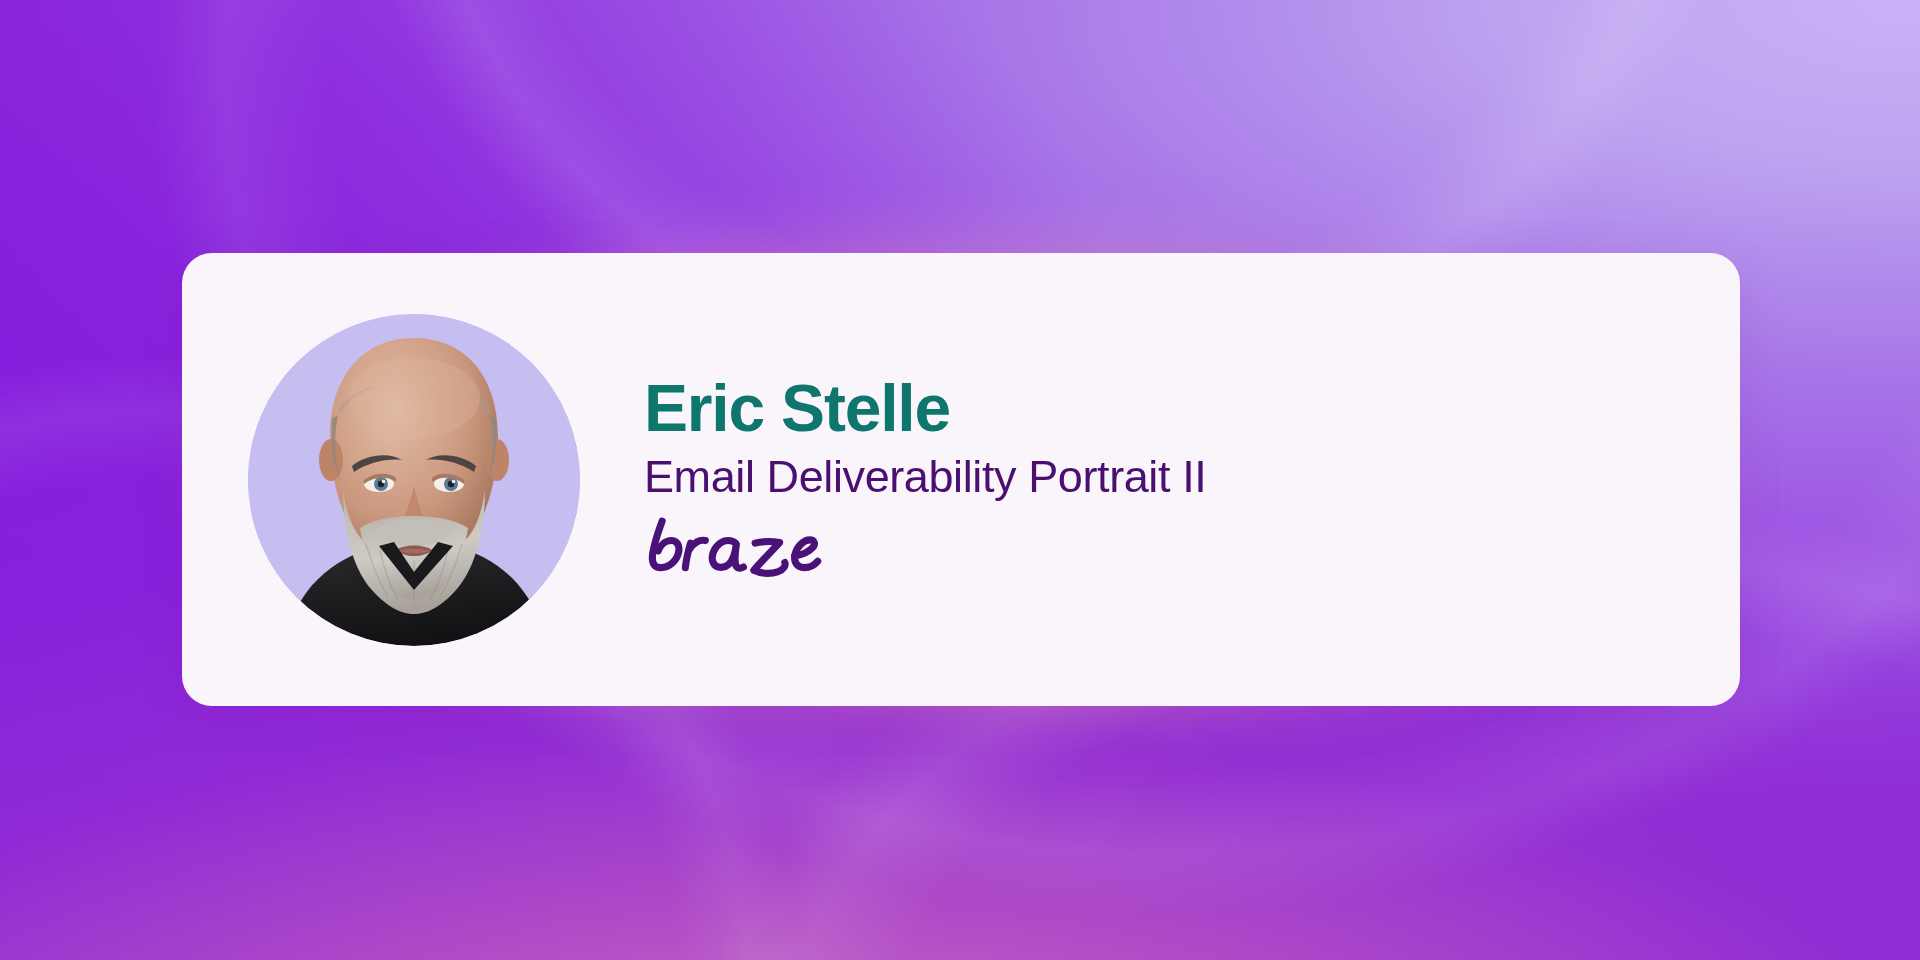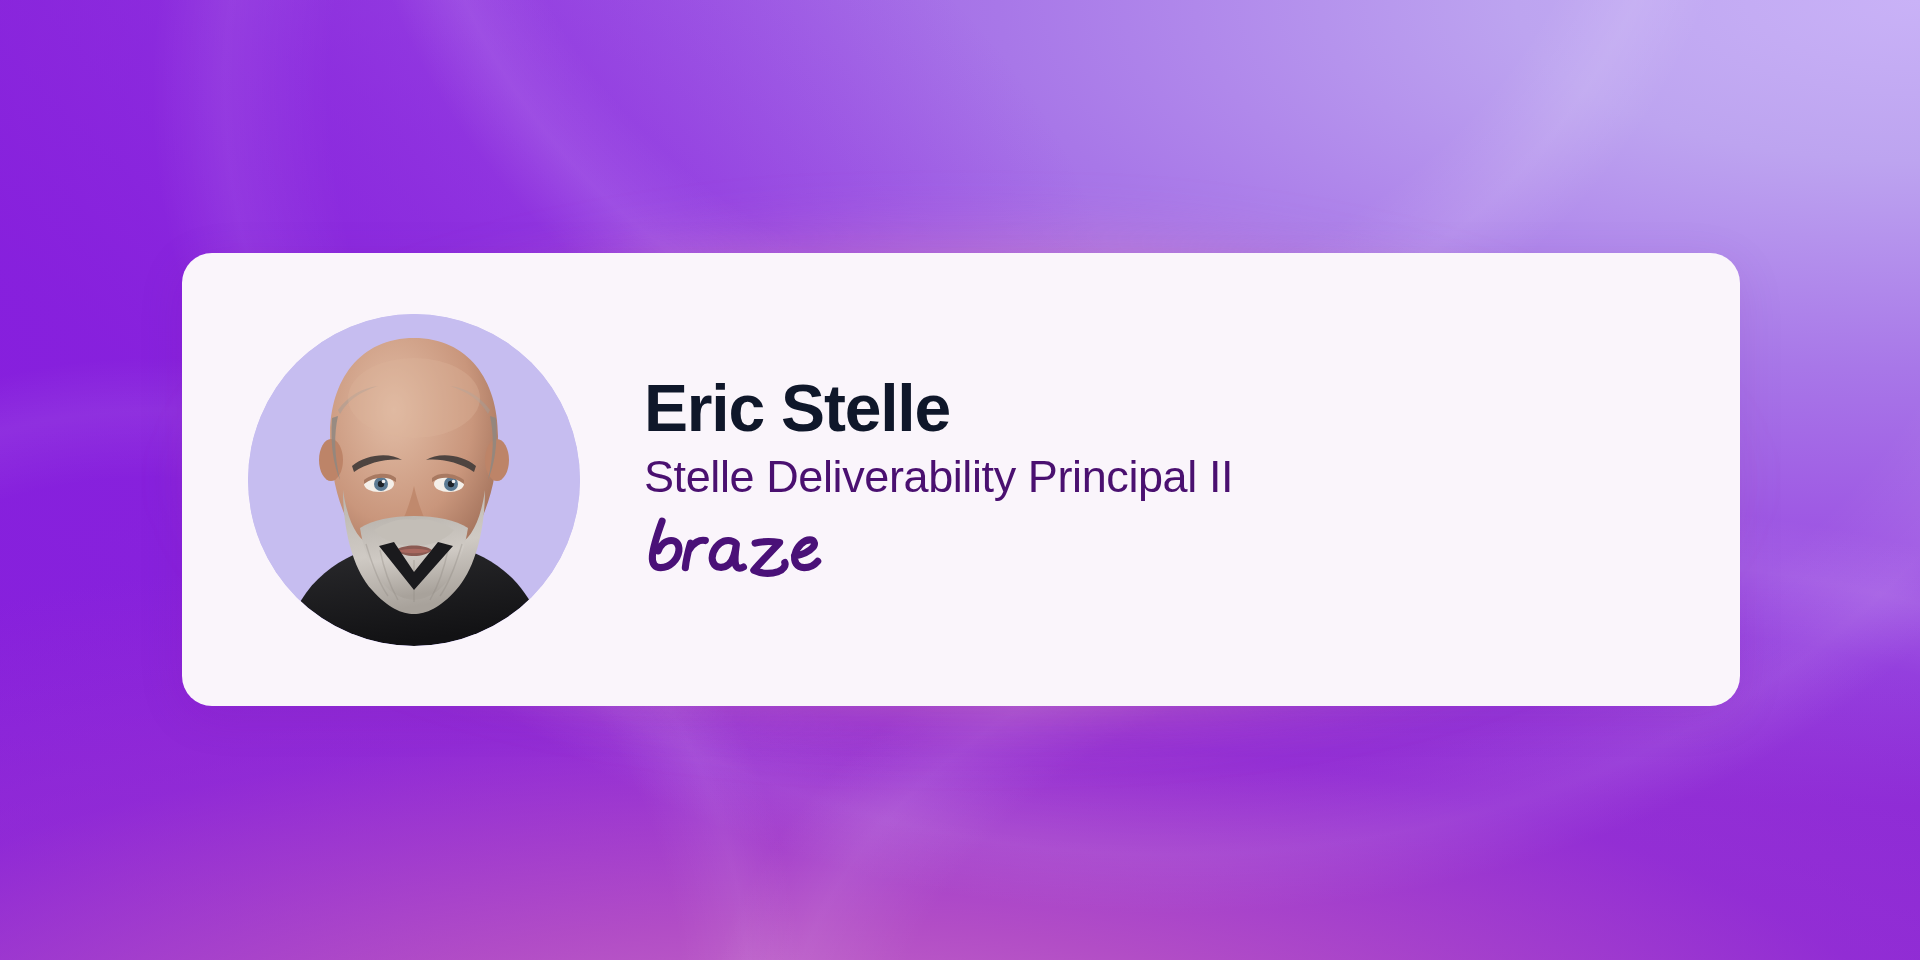--- a/index.html
+++ b/index.html
@@ -118,21 +118,21 @@
     display: flex;
     flex-direction: column;
     justify-content: center;
     padding-bottom: 6px;
   }
   .person-name {
     font-size: 66px;
     font-weight: 700;
     line-height: 1.02;
     letter-spacing: -1.2px;
-    color: #0f172a;
+    color: #0f766e;
     margin: 0 0 10px 0;
     white-space: nowrap;
   }
   .person-title {
     font-size: 45px;
     font-weight: 400;
     line-height: 1.12;
     letter-spacing: -0.4px;
     color: #4a1070;
     margin: 0 0 6px 0;
@@ -253,21 +253,21 @@
           <path d="M166 246 C166 266 166 278 166 288"></path>
         </g>
 
         <path d="M131 232 L166 276 L205 232 L190 228 L166 258 L146 228 Z" fill="#1a1a1d"></path>
       </g>
     </svg>
   </div>
 
   <div class="identity">
     <div class="person-name">Eric Stelle</div>
-    <div class="person-title">Stelle Deliverability Principal II</div>
+    <div class="person-title">Email Deliverability Portrait II</div>
     <div class="company-logo">
       <span class="sr-only">braze</span>
       <svg viewBox="0 0 300 96" aria-hidden="true">
         <g fill="none" stroke="#4a1178" stroke-linecap="round" stroke-linejoin="round" stroke-width="11">
 
           <path d="M28 8 C20 30 14 50 13 62 C12 74 17 80 26 80 C40 80 52 68 54 54 C55 44 50 38 42 38 C34 38 26 44 22 54"></path>
 
           <path d="M72 42 C68 56 65 70 64 80 M70 52 C76 42 86 36 95 38"></path>
 
           <path d="M142 42 C136 37 126 36 118 42 C108 49 103 63 107 72 C111 81 123 82 131 75 C137 70 141 58 143 44 C141 58 140 70 142 76 C144 81 149 82 154 79"></path>

